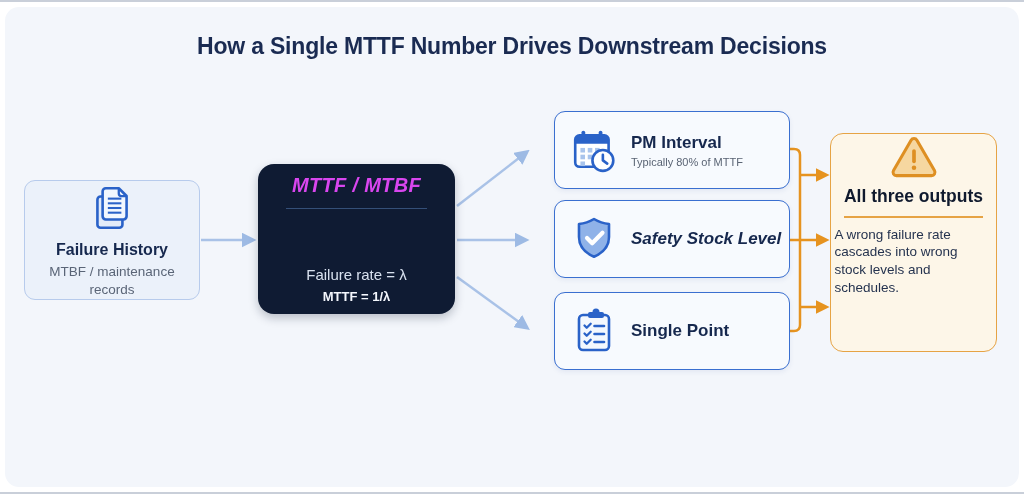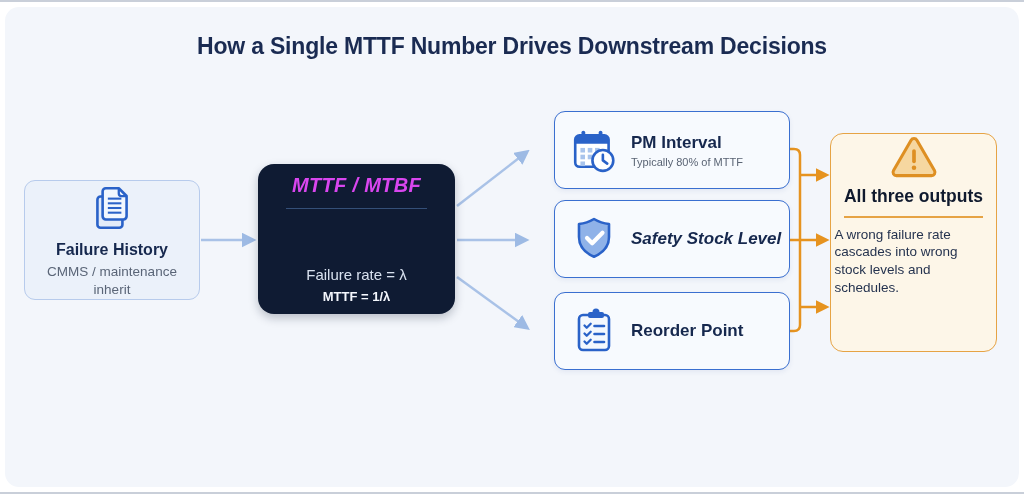--- a/index.html
+++ b/index.html
@@ -115,21 +115,21 @@
       <rect x="10" y="13" width="24" height="30" rx="3" fill="#e3ecf9" stroke="#2a62c8" stroke-width="2.5"></rect>
       <path d="M18,5 h12.5 l7.5,7.5 V32 a3,3 0 0 1 -3,3 H18 a3,3 0 0 1 -3,-3 V8 a3,3 0 0 1 3,-3 z" fill="#f2f7fe" stroke="#2a62c8" stroke-width="2.5" stroke-linejoin="round"></path>
       <path d="M30.5,5.5 V10 a2.5,2.5 0 0 0 2.5,2.5 h4.5" fill="none" stroke="#2a62c8" stroke-width="2.2"></path>
       <line x1="20" y1="15" x2="33" y2="15" stroke="#2a62c8" stroke-width="2"></line>
       <line x1="20" y1="19.5" x2="33" y2="19.5" stroke="#2a62c8" stroke-width="2"></line>
       <line x1="20" y1="24" x2="33" y2="24" stroke="#2a62c8" stroke-width="2"></line>
       <line x1="20" y1="28.5" x2="33" y2="28.5" stroke="#2a62c8" stroke-width="2"></line>
     </svg>
   </span>
   <div class="node-title">Failure History</div>
-  <div class="node-sub">CMMS / maintenance inherit</div>
+  <div class="node-sub">MTBF / maintenance records</div>
 </div>
 
 <div class="node hub-box">
   <div class="hub-title">MTTF / MTBF</div>
   <div class="hub-divider"></div>
   <div class="hub-line1">Failure rate = λ</div>
   <div class="hub-line2">MTTF = 1/λ</div>
 </div>
 
 <div class="node output-box pm">
@@ -174,21 +174,21 @@
       <path d="M17,9 v-2 a2,2 0 0 1 2,-2 h2.5 a2.5,2.5 0 0 1 7,0 H31 a2,2 0 0 1 2,2 v2 a2,2 0 0 1 -2,2 H19 a2,2 0 0 1 -2,-2 z" fill="#2a62c8"></path>
       <path d="M13.5,18.5 l2.2,2.2 4,-4" fill="none" stroke="#2a62c8" stroke-width="2.3" stroke-linecap="round" stroke-linejoin="round"></path>
       <line x1="23.5" y1="19" x2="33" y2="19" stroke="#2a62c8" stroke-width="2.6" stroke-linecap="round"></line>
       <path d="M13.5,26.5 l2.2,2.2 4,-4" fill="none" stroke="#2a62c8" stroke-width="2.3" stroke-linecap="round" stroke-linejoin="round"></path>
       <line x1="23.5" y1="27" x2="33" y2="27" stroke="#2a62c8" stroke-width="2.6" stroke-linecap="round"></line>
       <path d="M13.5,34.5 l2.2,2.2 4,-4" fill="none" stroke="#2a62c8" stroke-width="2.3" stroke-linecap="round" stroke-linejoin="round"></path>
       <line x1="23.5" y1="35" x2="33" y2="35" stroke="#2a62c8" stroke-width="2.6" stroke-linecap="round"></line>
     </svg>
   </span>
   <div class="output-text">
-    <div class="output-title">Reorder Point</div>
+    <div class="output-title">Single Point</div>
   </div>
 </div>
 
 <div class="node warning-box">
   <span>
     <svg width="52" height="46" viewBox="0 0 48 42">
       <path d="M21.3,5.5 a3.1,3.1 0 0 1 5.4,0 l16.2,28 a3.1,3.1 0 0 1 -2.7,4.7 H7.8 a3.1,3.1 0 0 1 -2.7,-4.7 z" fill="#f6d7a0" stroke="#de8f22" stroke-width="2.8" stroke-linejoin="round"></path>
       <line x1="24" y1="15.5" x2="24" y2="25" stroke="#de8f22" stroke-width="3.4" stroke-linecap="round"></line>
       <circle cx="24" cy="31" r="2.1" fill="#de8f22"></circle>
     </svg>

